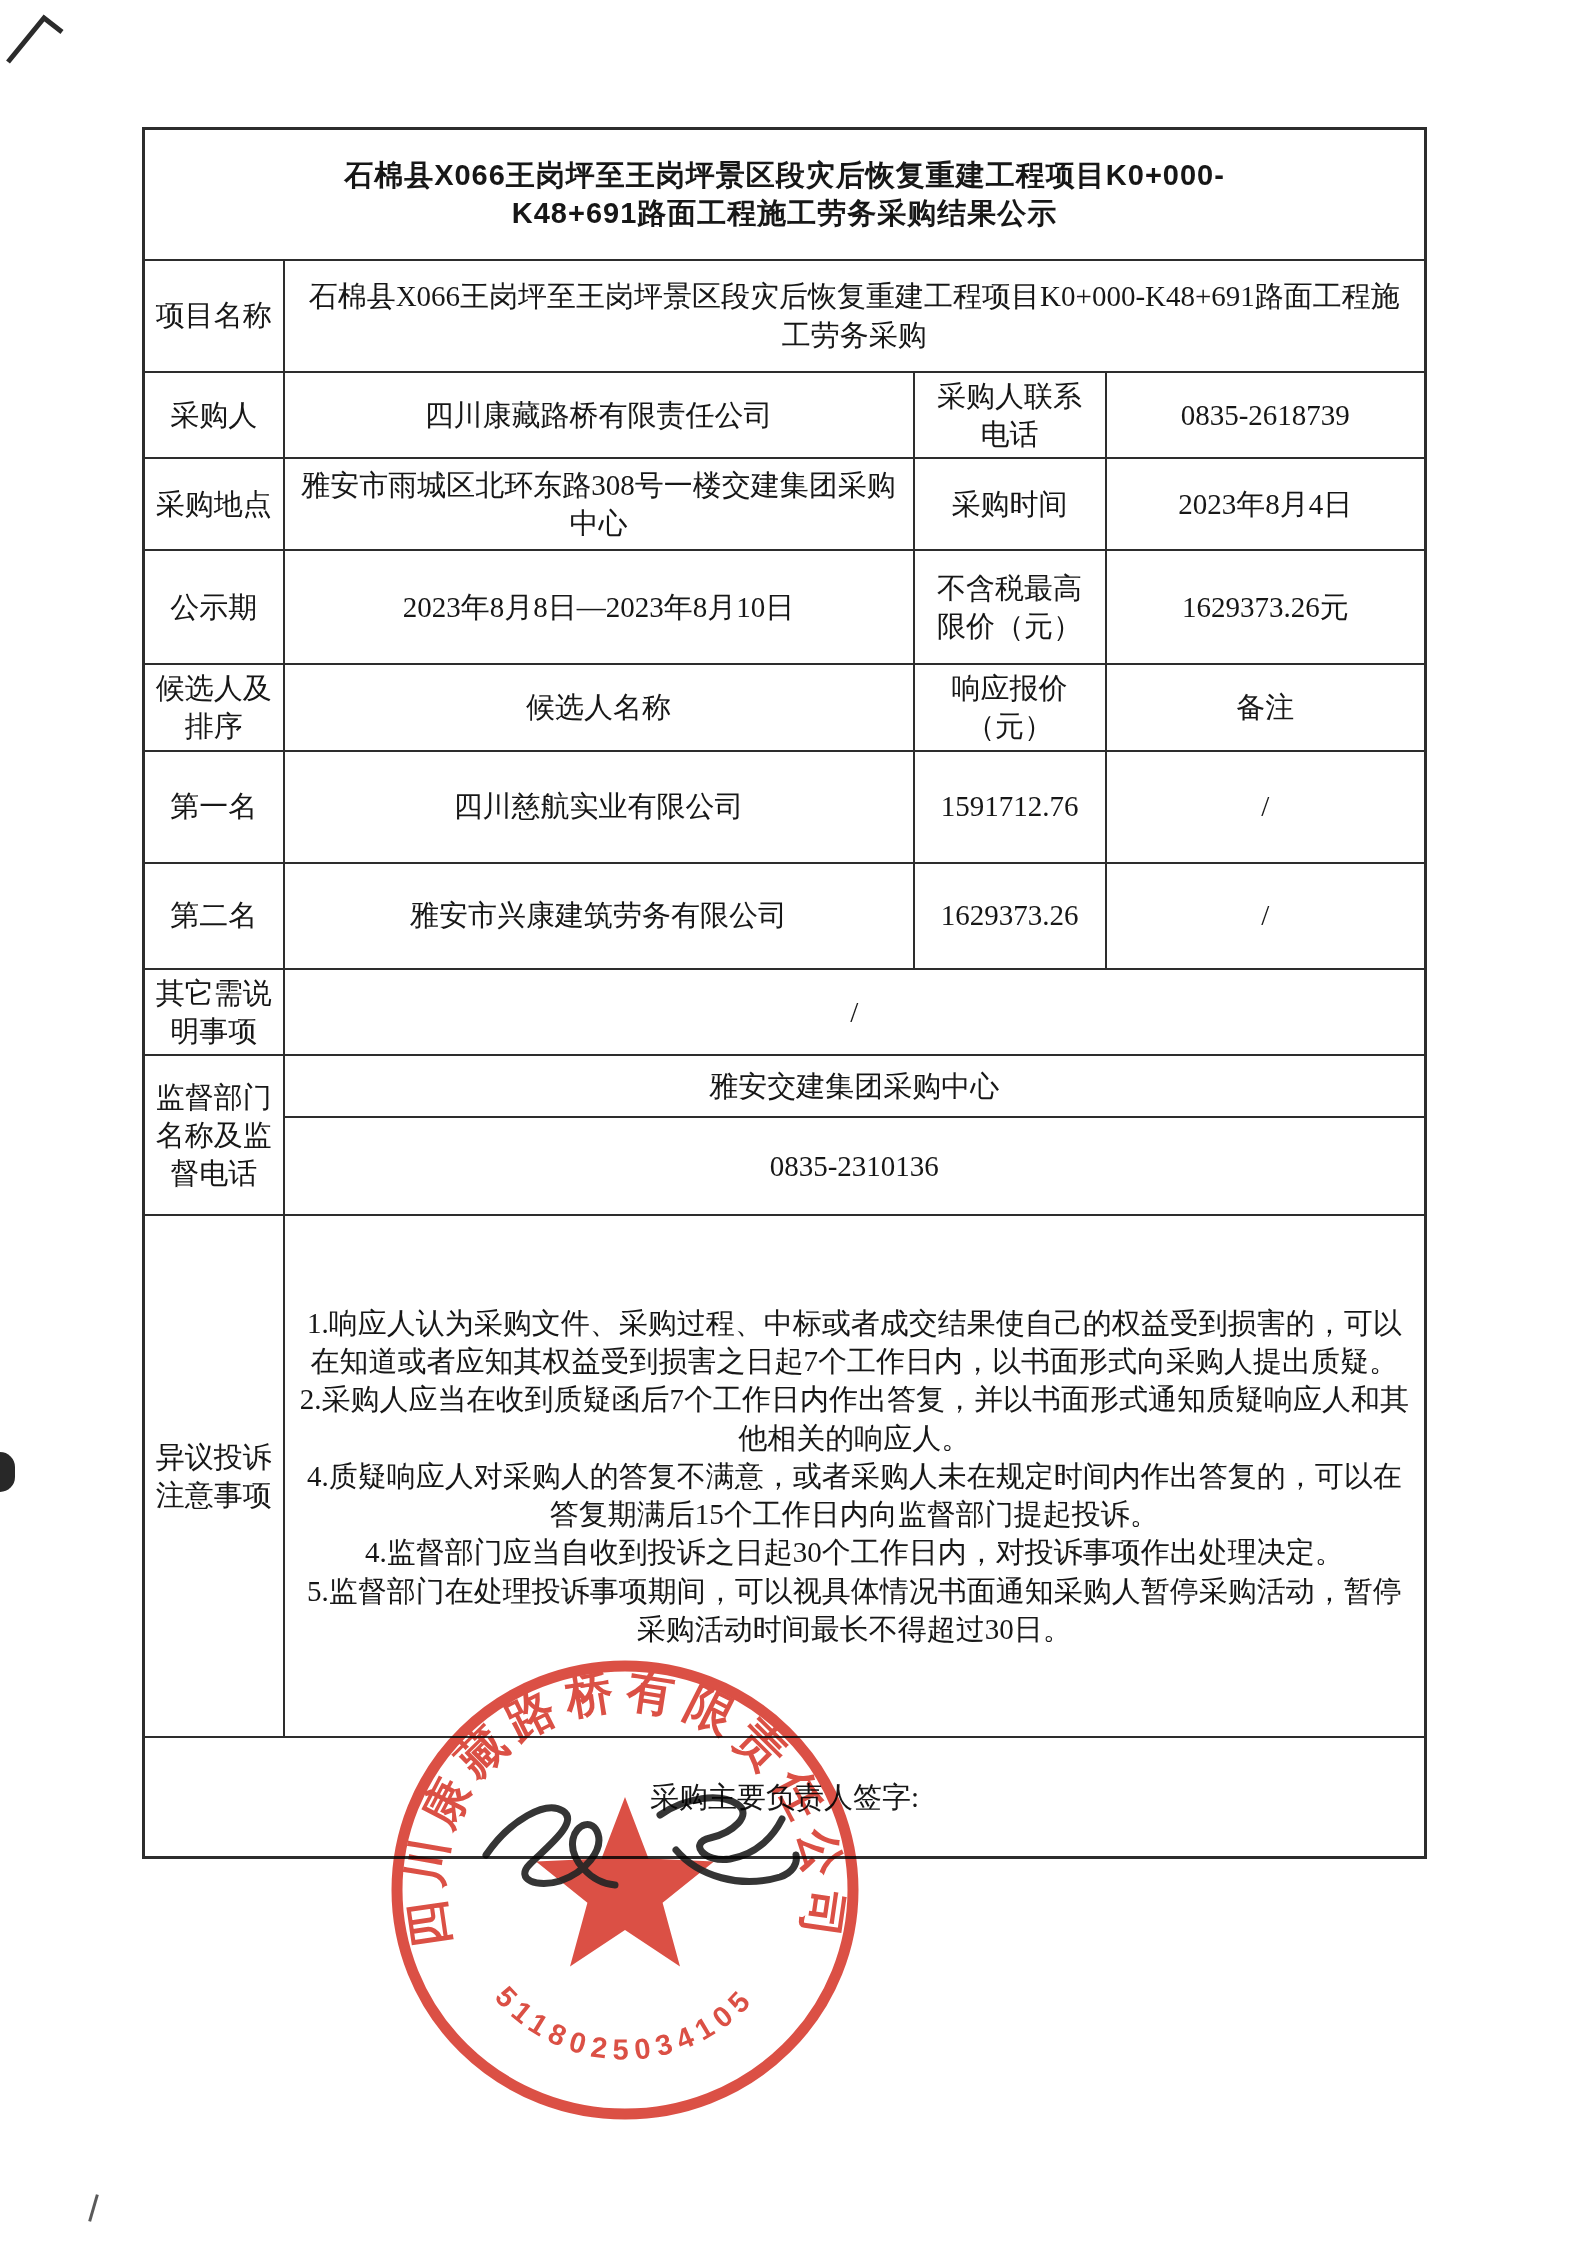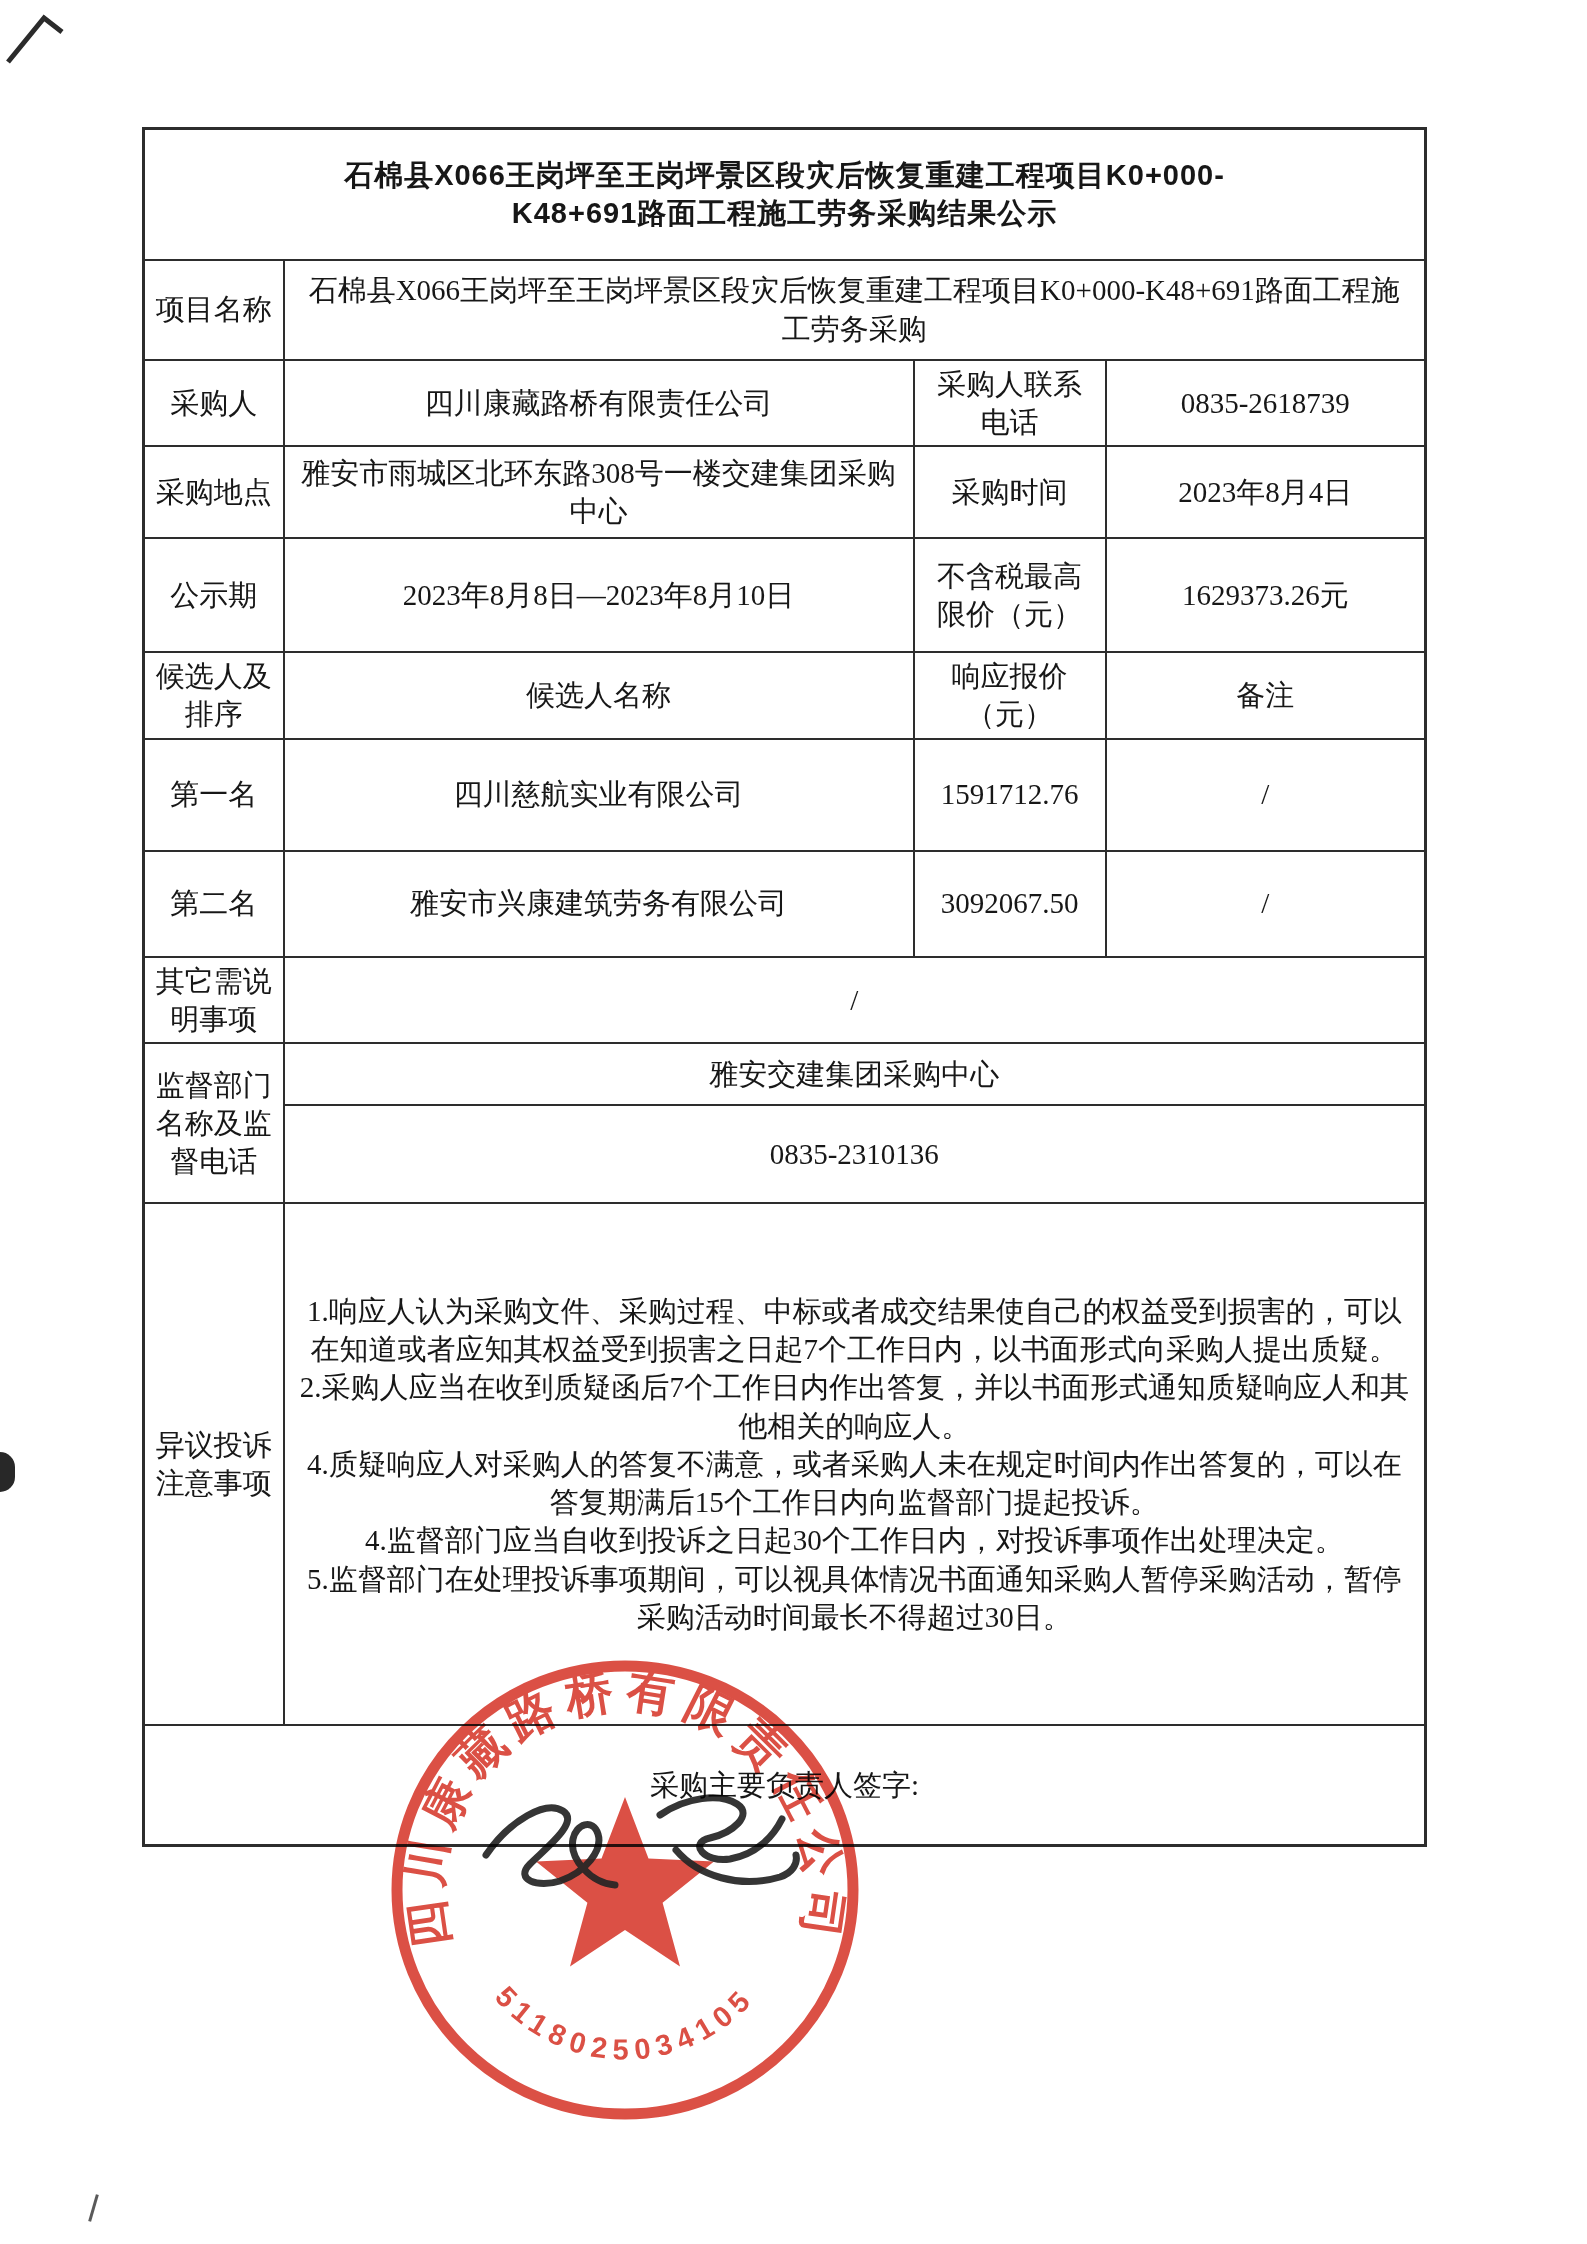--- a/index.html
+++ b/index.html
@@ -75,21 +75,21 @@
     </colgroup>
 
     <tbody>
         <tr style="height:131px">
       <td colspan="4" class="title-cell">
         <div>石棉县X066王岗坪至王岗坪景区段灾后恢复重建工程项目K0+000-</div>
         <div>K48+691路面工程施工劳务采购结果公示</div>
       </td>
     </tr>
 
-    <tr style="height:100px">
+    <tr style="height:112px">
       <td>项目名称</td>
       <td colspan="3">石棉县X066王岗坪至王岗坪景区段灾后恢复重建工程项目K0+000-K48+691路面工程施工劳务采购</td>
     </tr>
 
     <tr style="height:82px">
       <td>采购人</td>
       <td>四川康藏路桥有限责任公司</td>
       <td>采购人联系电话</td>
       <td>0835-2618739</td>
     </tr>
@@ -118,21 +118,21 @@
     <tr style="height:112px">
       <td>第一名</td>
       <td>四川慈航实业有限公司</td>
       <td>1591712.76</td>
       <td class="slash">/</td>
     </tr>
 
     <tr style="height:106px">
       <td>第二名</td>
       <td>雅安市兴康建筑劳务有限公司</td>
-      <td>3092067.50</td>
+      <td>1629373.26</td>
       <td class="slash">/</td>
     </tr>
 
     <tr style="height:76px">
       <td class="left">其它需说明事项</td>
       <td colspan="3" class="slash">/</td>
     </tr>
 
     <tr style="height:62px">
       <td rowspan="2">监督部门名称及监督电话</td>

